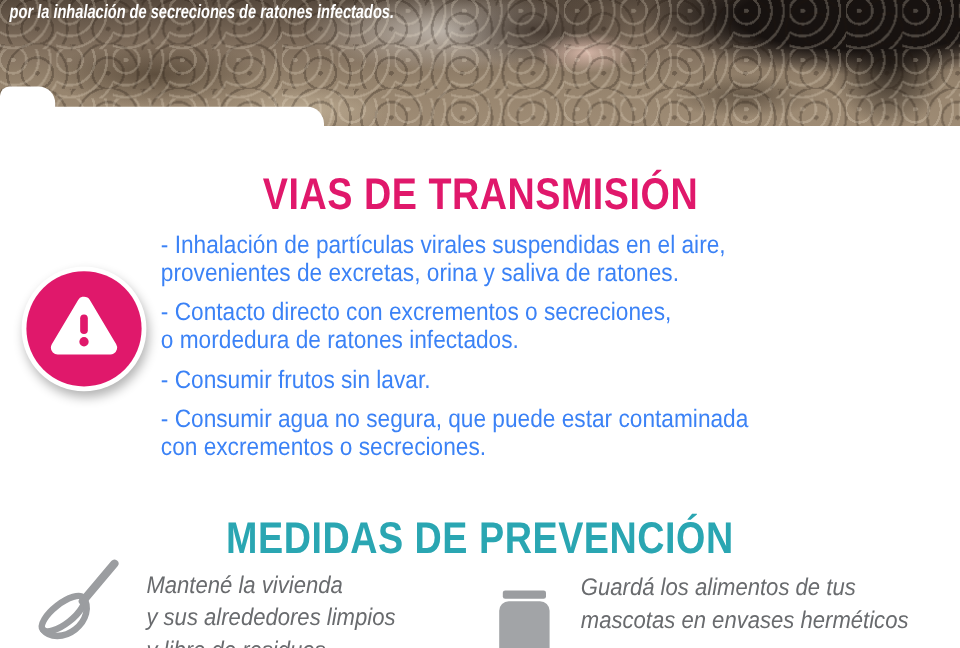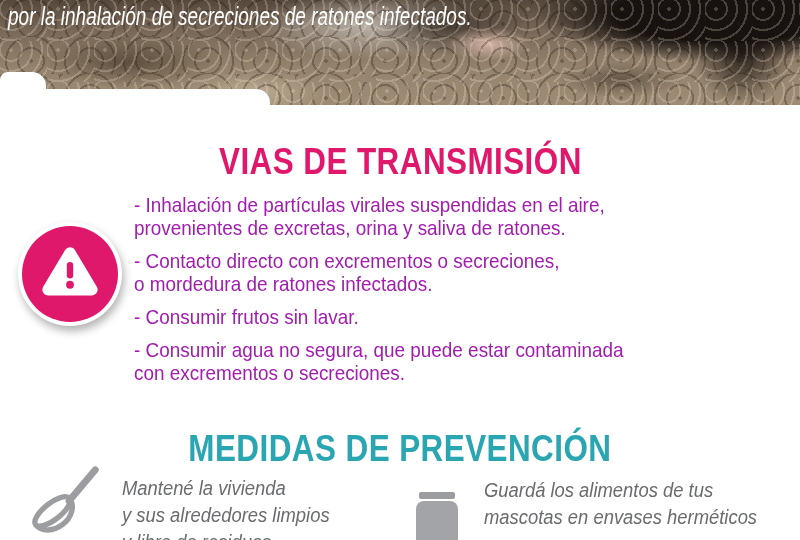--- a/index.html
+++ b/index.html
@@ -24,21 +24,21 @@
   }
   .photo::after{ 
     content:""; position:absolute; inset:0;
     background-image:
       repeating-radial-gradient(circle at 11px 9px, rgba(255,244,224,.22) 0 2px, rgba(0,0,0,0) 2px 10px),
       repeating-radial-gradient(circle at 31px 24px, rgba(30,20,12,.28) 0 2px, rgba(0,0,0,0) 2px 12px);
     background-size:47px 41px, 59px 37px;
   }
   .photo-caption{
     position:absolute; top:2px; left:8px; z-index:3;
-    color:#ffffff; font-weight:normal; font-style:italic; font-size:25px;
+    color:#ffffff; font-weight:bold; font-style:italic; font-size:16px;
   }
   .photo-caption .squeeze{ display:inline-block; transform:scaleX(.76); transform-origin:0 50%; white-space:nowrap; }
   
   .step{ position:absolute; background:#ffffff; z-index:2; }
   .step1{ top:72px; left:0; width:46px; height:26px; border-radius:8px 14px 0 0; }
   .step2{ top:89px; left:0; width:270px; height:26px; border-radius:0 14px 0 0; }
   .main{ position:absolute; top:105px; left:0; right:0; bottom:0; background:#ffffff; z-index:2; }
 
   
   .section-head{
@@ -63,21 +63,21 @@
     background:#ffffff; border-radius:50%;
     box-shadow:2px 5px 9px rgba(0,0,0,.30);
     display:flex; align-items:center; justify-content:center;
   }
   .badge-inner{
     width:96px; height:96px; border-radius:50%; background:#e0186b;
     display:flex; align-items:center; justify-content:center;
   }
 
   
-  .bullets{ position:absolute; left:134px; top:193px; z-index:4; color:#a21caf; font-size:21px; line-height:23px; }
+  .bullets{ position:absolute; left:134px; top:193px; z-index:4; color:#3b82f6; font-size:21px; line-height:23px; }
   .bullet{ margin-bottom:10px; }
   .bl{ transform:scaleX(.90); transform-origin:0 50%; white-space:nowrap; }
 
   
   .prev-item-text{ position:absolute; z-index:4; color:#696b6e; font-style:italic; font-size:20px; line-height:27px; }
   .pl{ transform:scaleX(.92); transform-origin:0 50%; white-space:nowrap; }
   .broom{ position:absolute; left:26px; top:461px; z-index:4; }
   .text-clean{ left:122px; top:475px; }
   .jar{ position:absolute; left:416px; top:492px; z-index:4; width:42px; }
   .jar-lid{ width:36px; height:7px; margin:0 auto; background:#9b9da0; border-radius:2px; }

